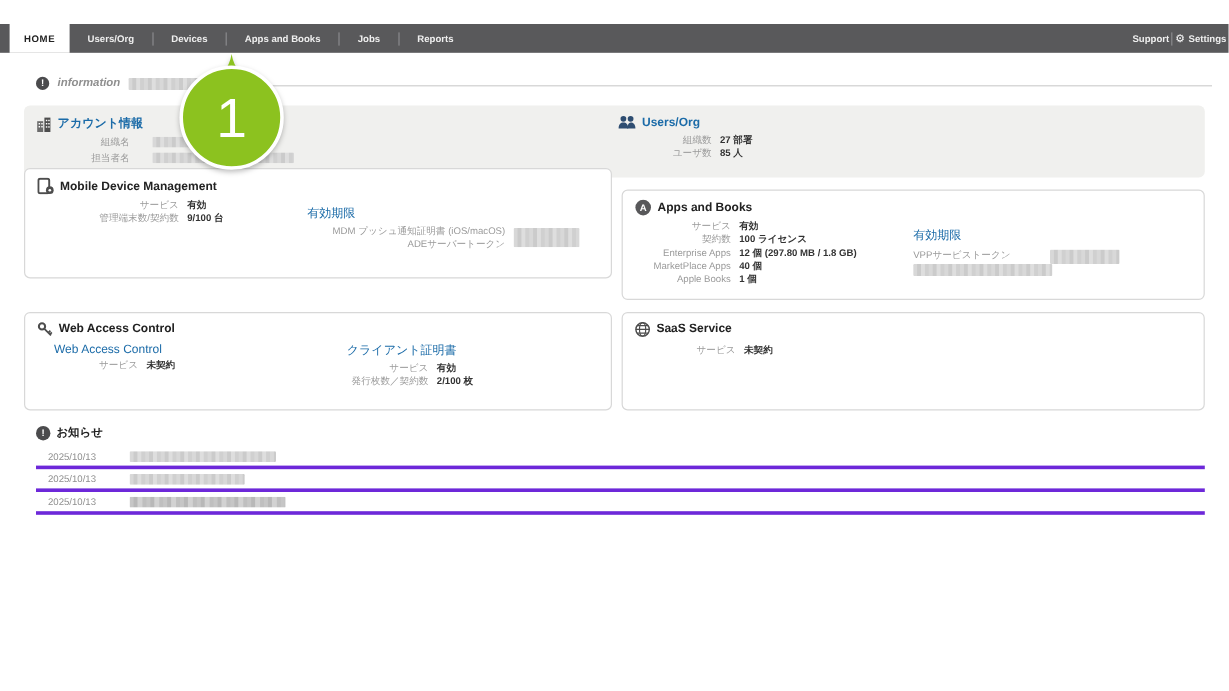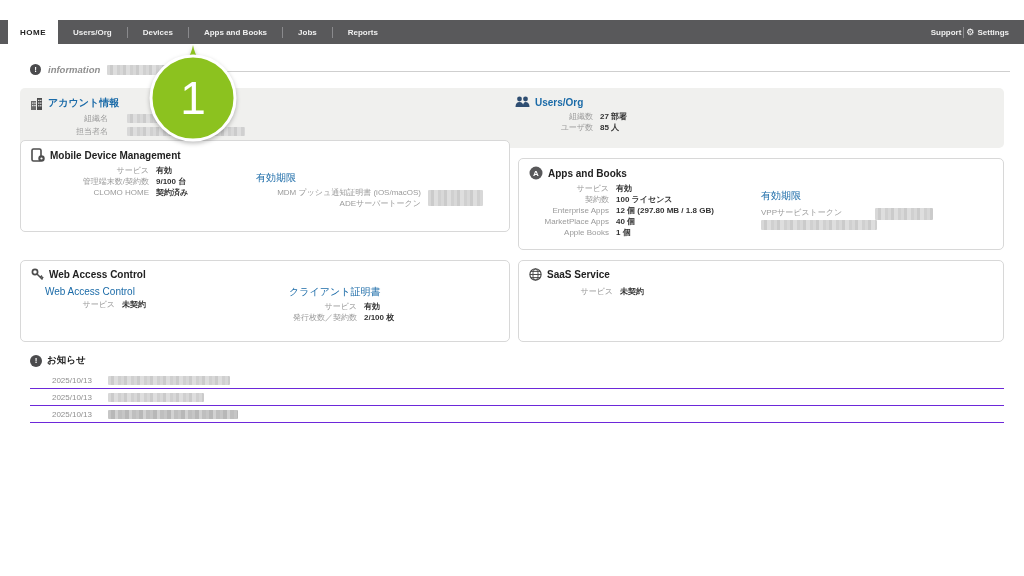--- a/index.html
+++ b/index.html
@@ -4,21 +4,21 @@
 <style>
   html,body { margin:0; padding:0; background:#fff; }
   body { font-family:"Liberation Sans","DejaVu Sans",sans-serif; -webkit-font-smoothing:antialiased; }
   .stage { position:relative; width:1024px; height:576px; background:#fff; overflow:hidden; }
 
   
   .nav { position:absolute; top:20px; left:0; right:0; height:24px; background:#59595b; display:flex; align-items:stretch; }
   .tab-home { width:50px; margin-left:8px; background:#fff; color:#222; font-weight:bold; font-size:8px; letter-spacing:.5px; display:flex; align-items:center; justify-content:center; cursor:default; }
   .tab { color:#efefef; font-size:8px; font-weight:bold; padding:0 15px; display:flex; align-items:center; white-space:nowrap; }
   .nav-div { width:1px; height:11px; background:#8a8a8d; align-self:center; }
-  .nav-right { margin-left:auto; display:flex; align-items:center; padding-right:13px; gap:0; }
+  .nav-right { margin-left:auto; display:flex; align-items:center; padding-right:0; gap:0; }
   .nav-right .tab { padding:0 2px; }
   .gear { font-size:9px; color:#fff; margin-right:3px; line-height:1; }
 
   
   .info-row { position:absolute; top:64px; left:30px; right:14px; display:flex; align-items:center; gap:7px; }
   .dot-icon { width:11px; height:11px; min-width:11px; background:#4b4b4d; color:#fff; border-radius:50%; font-size:8px; font-weight:bold; display:flex; align-items:center; justify-content:center; line-height:1; }
   .info-label { font-style:italic; color:#8f8f8f; font-weight:bold; font-size:9.5px; }
   .info-line { flex:1; border-top:1px solid #cfcfcf; height:0; margin-top:3px; }
 
   
@@ -58,21 +58,21 @@
   .abs { position:absolute; }
   .gray8 { color:#9a9a9a; font-size:8px; }
 
   .cert { display:flex; margin-top:3px; }
   .cert-labels { width:165px; text-align:right; color:#9a9a9a; font-size:8px; line-height:10.5px; }
   .cert-block { width:55px; height:16px; margin-left:7px; margin-top:2px; }
 
   
   .notices { position:absolute; left:30px; top:354px; width:974px; }
   .n-rows { margin-top:5px; }
-  .n-row { display:flex; align-items:center; height:16px; border-bottom:1px solid #6d28d9; padding-left:10px;text-align:right; }
+  .n-row { display:flex; align-items:center; height:16px; border-bottom:3px solid #6d28d9; padding-left:10px; }
   .n-date { color:#8f8f8f; font-size:8px; width:52px; }
   .n-block { height:9px; margin-left:16px; }
 
   .icon-svg { display:block; }
 </style>
 </head>
 <body>
 
 <div class="stage">
 
@@ -181,24 +181,20 @@
       </div>
       <div class="rows lbl-w118">
         <div class="row">
           <span class="lbl">サービス</span>
           <span class="val">有効</span>
         </div>
         <div class="row">
           <span class="lbl">管理端末数/契約数</span>
           <span class="val">9/100 台</span>
         </div>
-        <div class="row">
-          <span class="lbl">CLOMO HOME</span>
-          <span class="val">契約済み</span>
-        </div>
       </div>
     </div>
     <div class="abs" style="left:235px; top:30px;">
       <div class="subhead blue">有効期限</div>
       <div class="cert">
         <div class="cert-labels">
           <div>MDM プッシュ通知証明書 (iOS/macOS)</div>
           <div>ADEサーバートークン</div>
         </div>
         <div class="redacted cert-block"></div>

